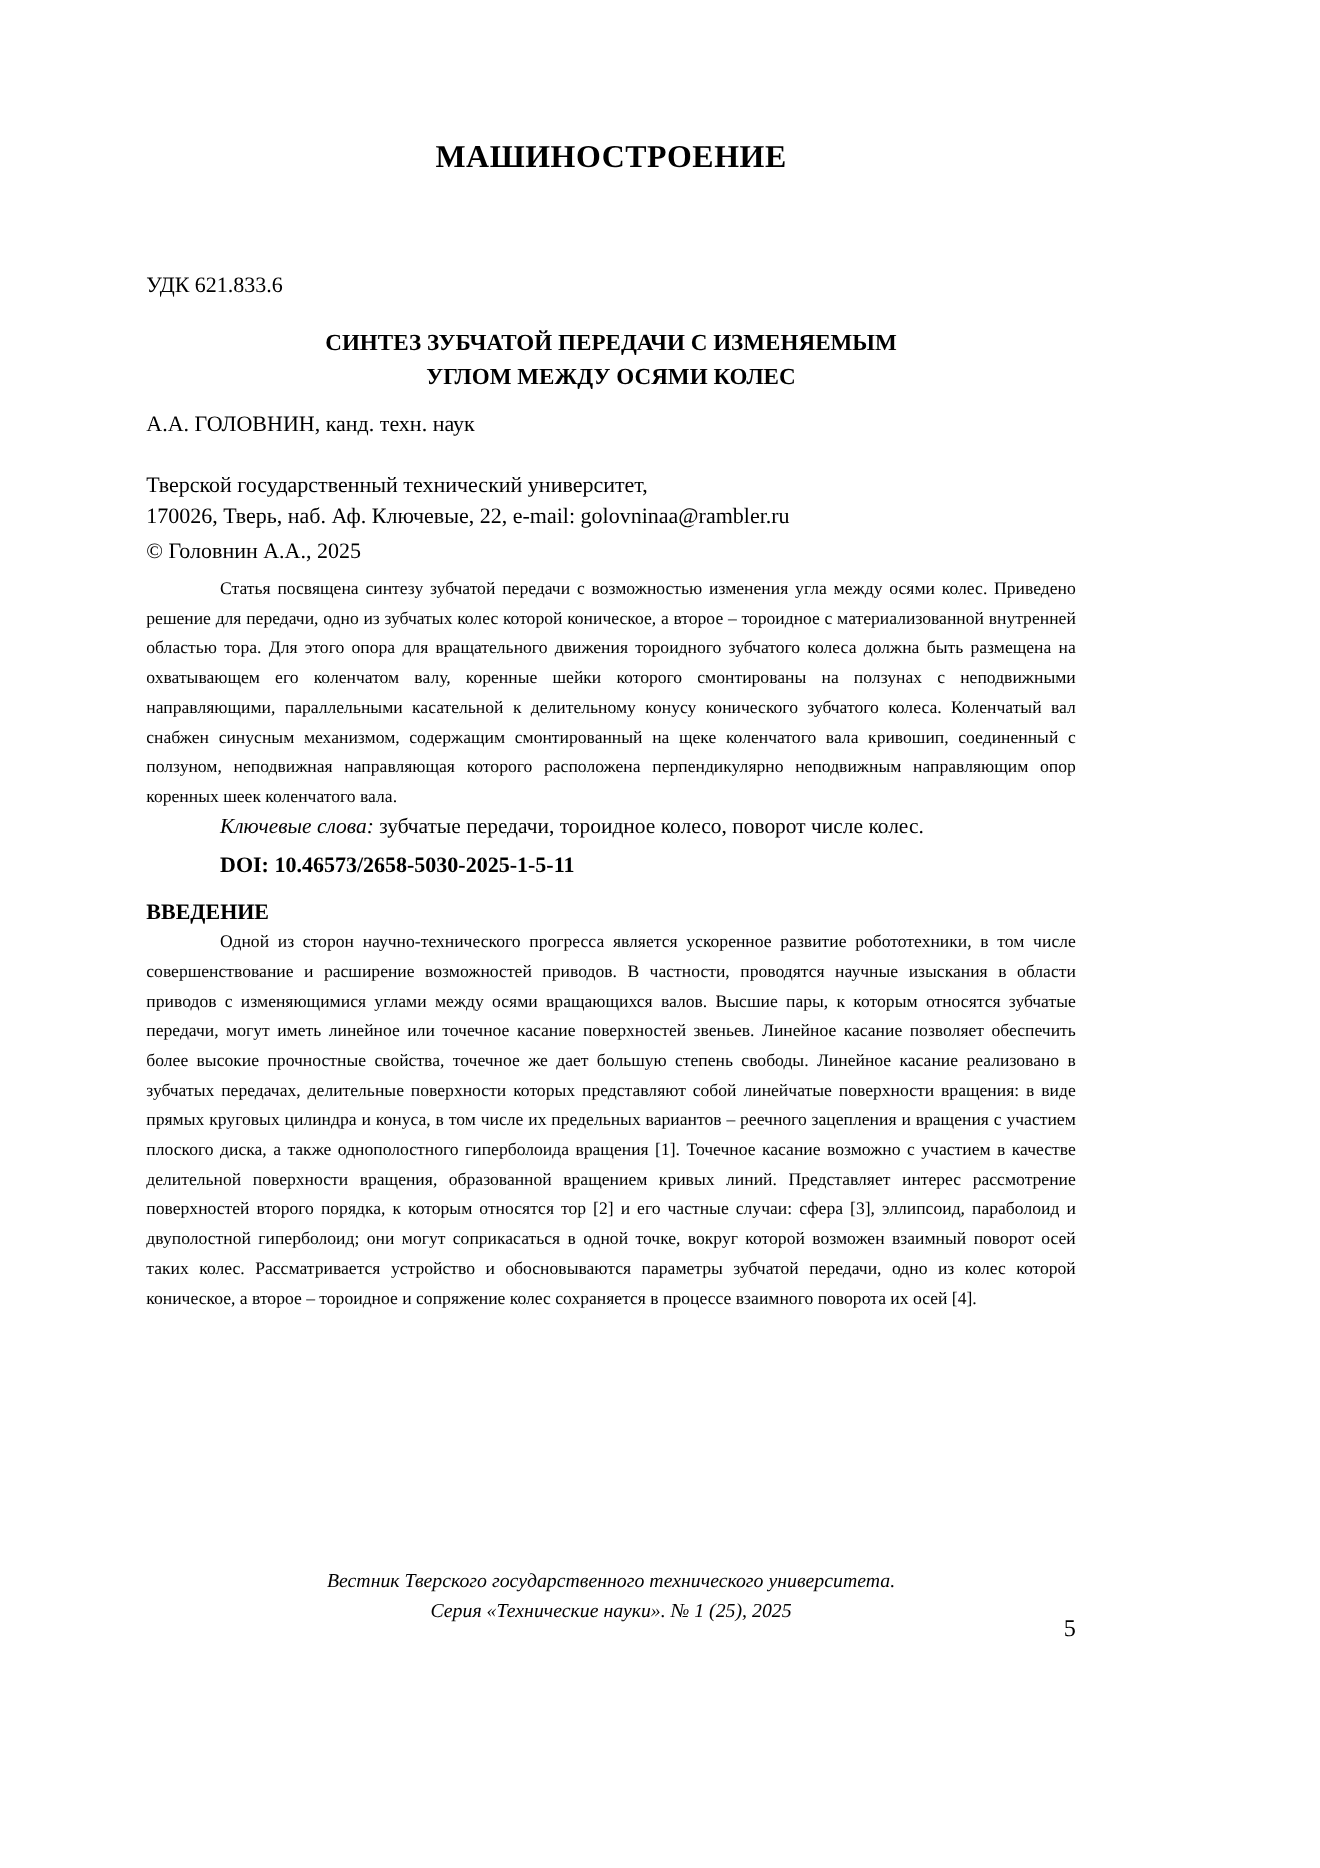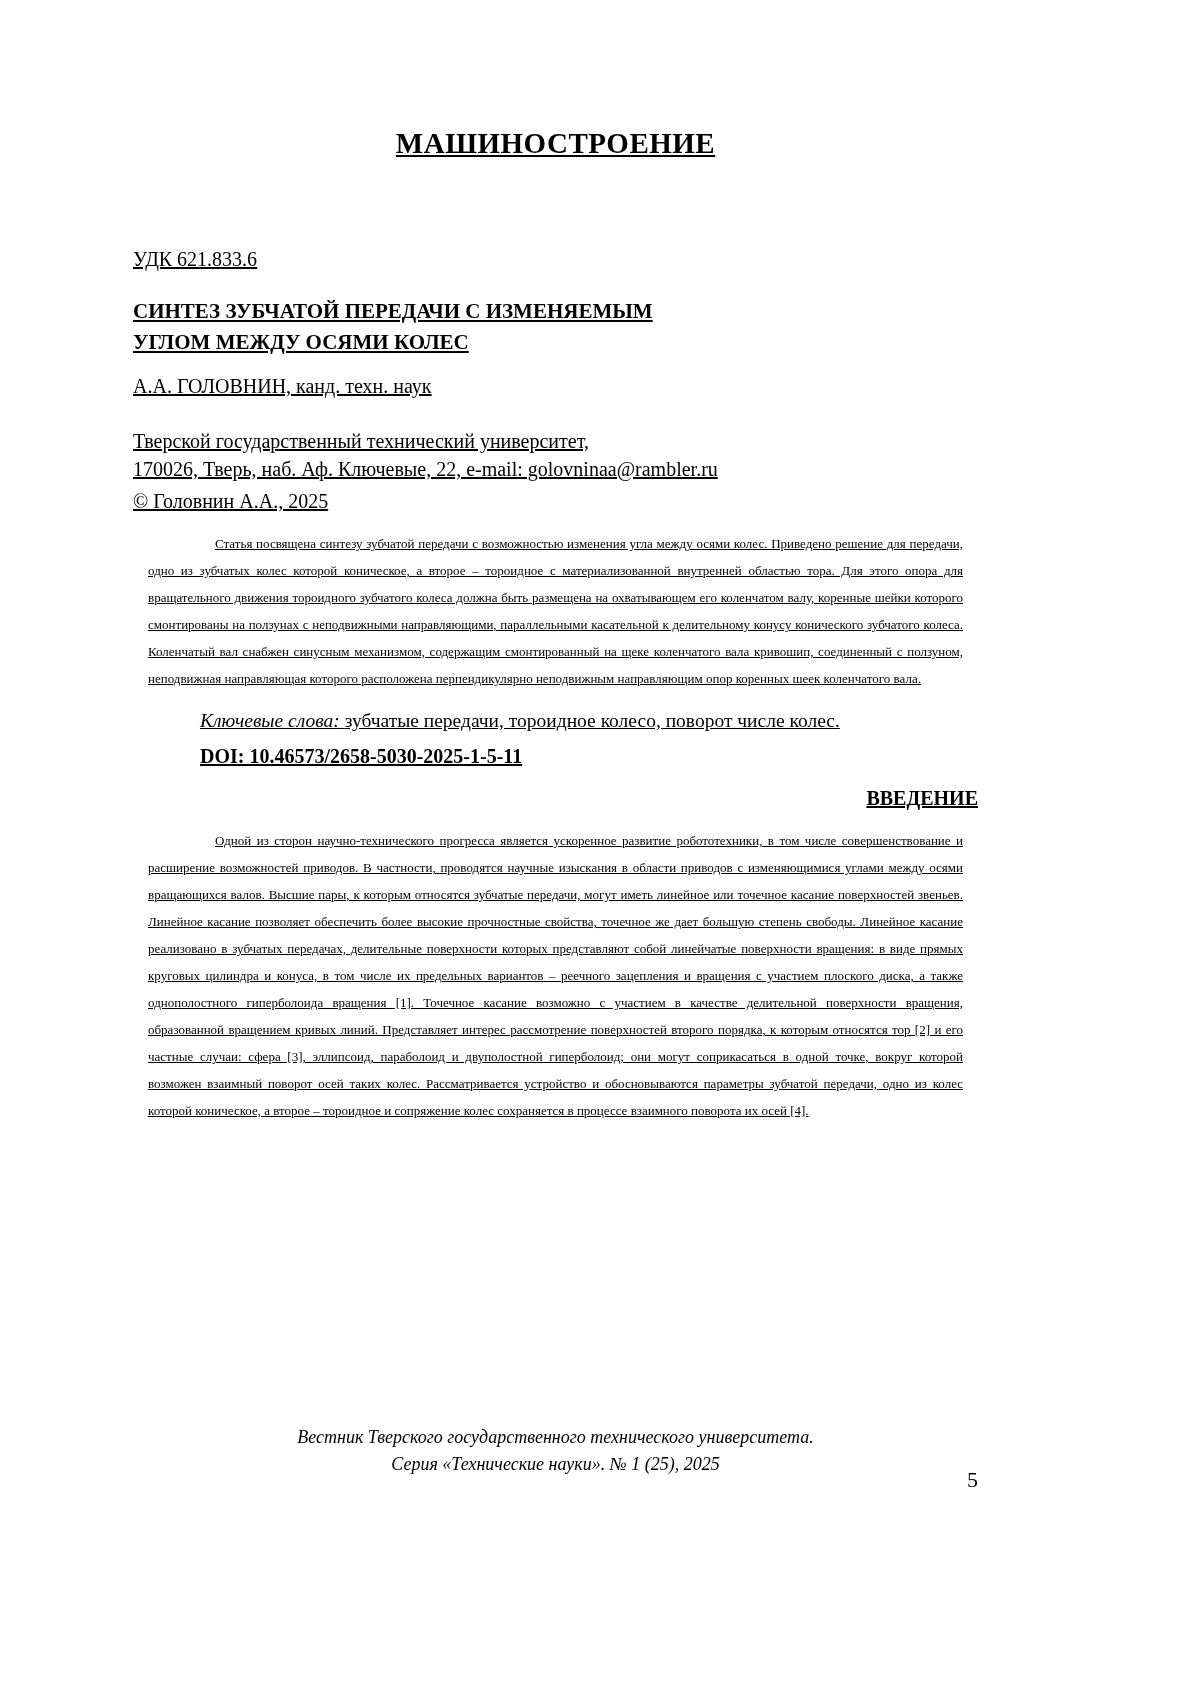--- a/index.html
+++ b/index.html
@@ -14,83 +14,82 @@
     position: relative;
     font-family: "Liberation Serif", "DejaVu Serif", serif;
     color: #000000;
     overflow: hidden;
   }
   .page {
     position: relative;
     width: 1200px;
     height: 1698px;
     padding: 126px 222px 32px 133px;
-    text-decoration: underline;
   }
   .section-heading {
     font-size: 29px;
     font-weight: bold;
     text-align: center;
     letter-spacing: 0.5px;
     line-height: 34px;
     margin: 0 0 86px 0;
   }
   .udc {
     font-size: 20px;
     line-height: 27px;
     margin: 0 0 23px 0;
   }
   .article-title {
     font-size: 21px;
     font-weight: bold;
-    text-align: left;
+    text-align: center;
     line-height: 31px;
     margin: 0 0 15px 0;
   }
   .author {
     font-size: 20px;
     line-height: 27px;
     margin: 0 0 27px 0;
   }
   .affiliation {
     font-size: 20px;
     line-height: 28px;
     margin: 0 0 5px 0;
   }
   .copyright {
     font-size: 20px;
     text-align: left;
     line-height: 27px;
     margin: 0 0 7px 0;
   }
   .body-par {
-    font-size: 13px;
+    font-size: 16px;
     line-height: 27px;
     text-align: justify;
     text-indent: 67px;
-    margin: 15px;
+    margin: 0;
   }
   .keywords {
     font-size: 19.5px;
     line-height: 27px;
     text-indent: 67px;
     text-align: justify;
     margin: 0 0 9px 0;
   }
   .keywords .italic { font-style: italic; }
   .doi {
     font-size: 20px;
     font-weight: bold;
     line-height: 27px;
     margin: 6px 0 0 67px;
   }
   .intro-heading {
     font-size: 20px;
     font-weight: bold;
-    text-align: right;
+    text-align: left;
     line-height: 27px;
     margin: 15px 0 0 0;
   }
   .journal-footer {
     position: absolute;
     top: 1424px;
     left: 133px;
     width: 845px;
     text-align: center;
     font-style: italic;

